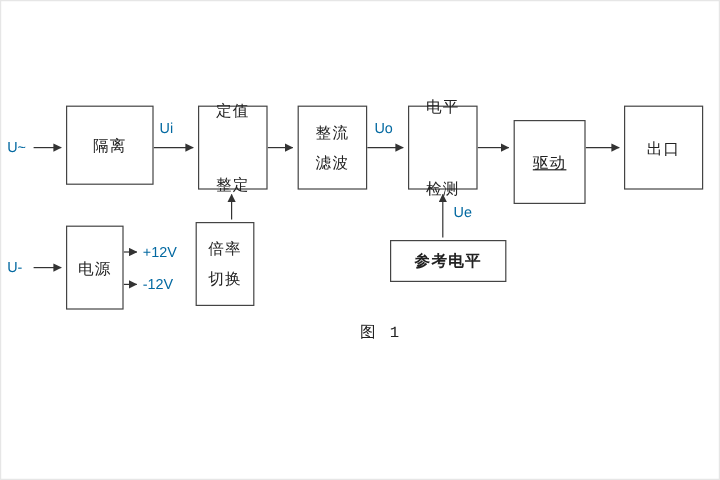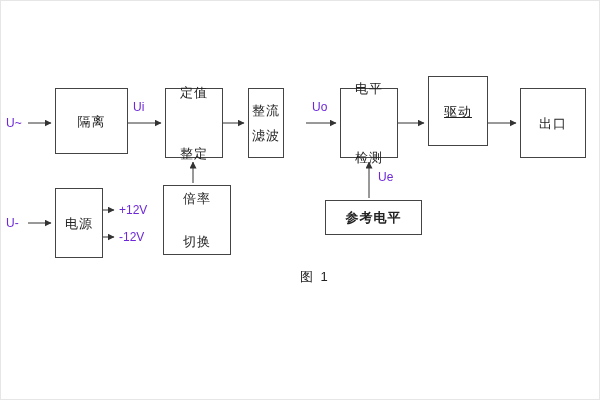--- a/index.html
+++ b/index.html
@@ -9,21 +9,21 @@
     font-family:"Liberation Sans","DejaVu Sans",sans-serif;
     box-shadow:inset 0 0 0 1px #e6e6e6;
   }
   .block{
     position:absolute;box-sizing:border-box;
     border:1px solid #444;background:#fff;color:#222;
     display:flex;flex-direction:column;align-items:center;justify-content:center;
     font-size:13px;line-height:25px;letter-spacing:1px;
   }
   .lbl{
-    position:absolute;font-size:12px;color:#6d28d9;white-space:nowrap;
+    position:absolute;font-size:12px;color:#0369a1;white-space:nowrap;
   }
   svg.wires{position:absolute;left:0;top:0;width:600px;height:400px;pointer-events:none;}
   .caption{position:absolute;font-size:13px;color:#222;letter-spacing:2px;}
 </style>
 </head>
 <body>
 
 <svg class="wires">
   <defs>
     <marker id="ah" markerWidth="7" markerHeight="7" refX="6.5" refY="3.5" orient="auto">
@@ -52,39 +52,39 @@
 <div class="lbl" style="left:119px;top:203px;">+12V</div>
 <div class="lbl" style="left:119px;top:230px;">-12V</div>
 
 <div class="block" style="left:55px;top:88px;width:73px;height:66px;">
   <span>隔离</span>
 </div>
 <div class="block" style="left:165px;top:88px;width:58px;height:70px;gap:36px;">
   <span>定值</span>
   <span>整定</span>
 </div>
-<div class="block" style="left:248px;top:88px;width:36px;height:70px;align-items:center;">
+<div class="block" style="left:248px;top:88px;width:58px;height:70px;align-items:center;">
   <span>整流</span>
   <span>滤波</span>
 </div>
 <div class="block" style="left:340px;top:88px;width:58px;height:70px;gap:44px;">
   <span>电平</span>
   <span>检测</span>
 </div>
-<div class="block" style="left:428px;top:76px;width:60px;height:70px;text-decoration:underline;">
+<div class="block" style="left:428px;top:100px;width:60px;height:70px;text-decoration:underline;">
   <span>驱动</span>
 </div>
 <div class="block" style="left:520px;top:88px;width:66px;height:70px;">
   <span>出口</span>
 </div>
 
 <div class="block" style="left:55px;top:188px;width:48px;height:70px;">
   <span>电源</span>
 </div>
-<div class="block" style="left:163px;top:185px;width:68px;height:70px;justify-content:space-between;">
+<div class="block" style="left:163px;top:185px;width:49px;height:70px;">
   <span>倍率</span>
   <span>切换</span>
 </div>
 <div class="block" style="left:325px;top:200px;width:97px;height:35px;font-weight:bold;">
   <span>参考电平</span>
 </div>
 
-<div class="caption" style="left:300px;top:268px;">图 1</div>
+<div class="caption" style="left:300px;top:268px;font-family:Liberation Mono, monospace;">图 1</div>
 
 </body></html>

